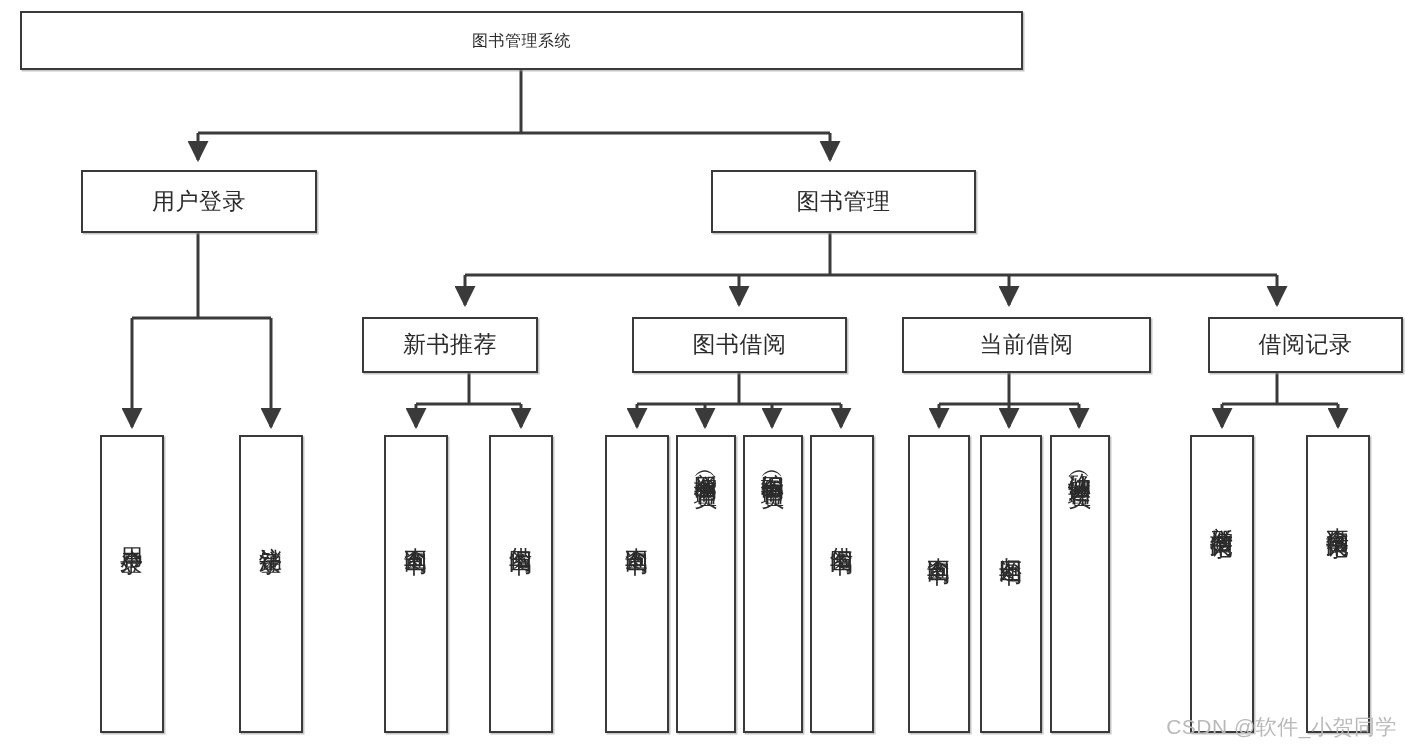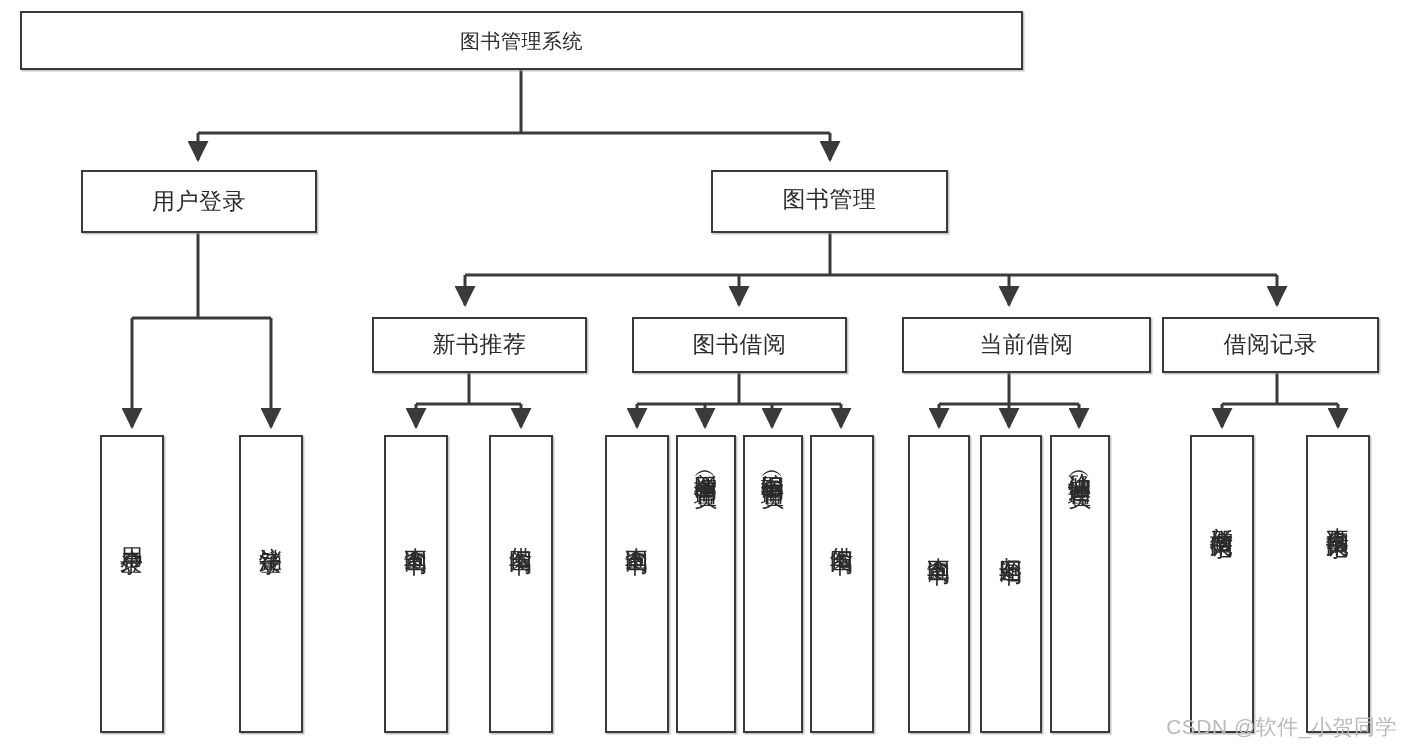--- a/index.html
+++ b/index.html
@@ -38,21 +38,21 @@
   .node .label {
     color: #2b2b2b;
     letter-spacing: 0.5px;
     white-space: nowrap;
   }
   .node.horizontal .label {
     font-size: 23px;
     line-height: 1.1;
   }
   .node.root .label {
-    font-size: 20px;
+    font-size: 16px;
   }
   .node.vertical {
     align-items: flex-start;
     justify-content: center;
     padding-top: 14px;
   }
   .node.vertical .label {
     writing-mode: vertical-rl;
     text-orientation: upright;
     font-size: 23px;
@@ -138,37 +138,37 @@
   </svg>
 
   <div class="node root horizontal" style="left:20px; top:11px; width:1003px; height:59px;">
     <span class="label">图书管理系统</span>
   </div>
 
   <div class="node horizontal" style="left:81px; top:170px; width:236px; height:63px;">
     <span class="label">用户登录</span>
   </div>
 
-  <div class="node horizontal" style="left:711px; top:170px; width:237px; height:63px;font-family:Liberation Mono, monospace;">
+  <div class="node horizontal" style="left:711px; top:170px; width:265px; height:63px;">
     <span class="label">图书管理</span>
   </div>
 
-  <div class="node horizontal" style="left:372px; top:317px; width:215px; height:56px;">
+  <div class="node horizontal" style="left:362px; top:317px; width:176px; height:56px;">
     <span class="label">新书推荐</span>
   </div>
 
   <div class="node horizontal" style="left:632px; top:317px; width:215px; height:56px;text-align:center;">
     <span class="label">图书借阅</span>
   </div>
 
   <div class="node horizontal" style="left:902px; top:317px; width:249px; height:56px;">
     <span class="label">当前借阅</span>
   </div>
 
-  <div class="node horizontal" style="left:1162px; top:317px; width:217px; height:56px;">
+  <div class="node horizontal" style="left:1208px; top:317px; width:195px; height:56px;">
     <span class="label">借阅记录</span>
   </div>
 
   <div class="node vertical mid" style="left:100px; top:435px; width:64px; height:298px;">
     <span class="label">用户登录</span>
   </div>
 
   <div class="node vertical mid" style="left:239px; top:435px; width:64px; height:298px;">
     <span class="label">注销登录</span>
   </div>

